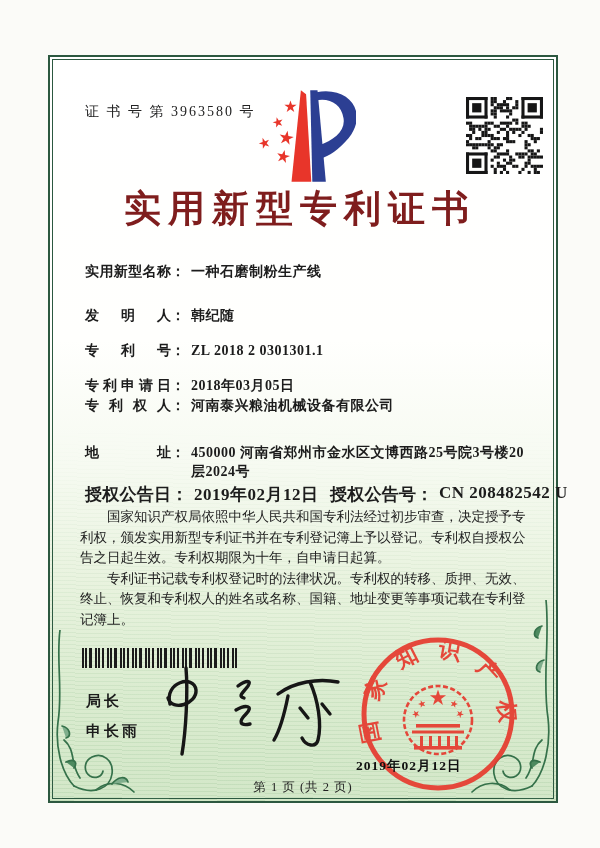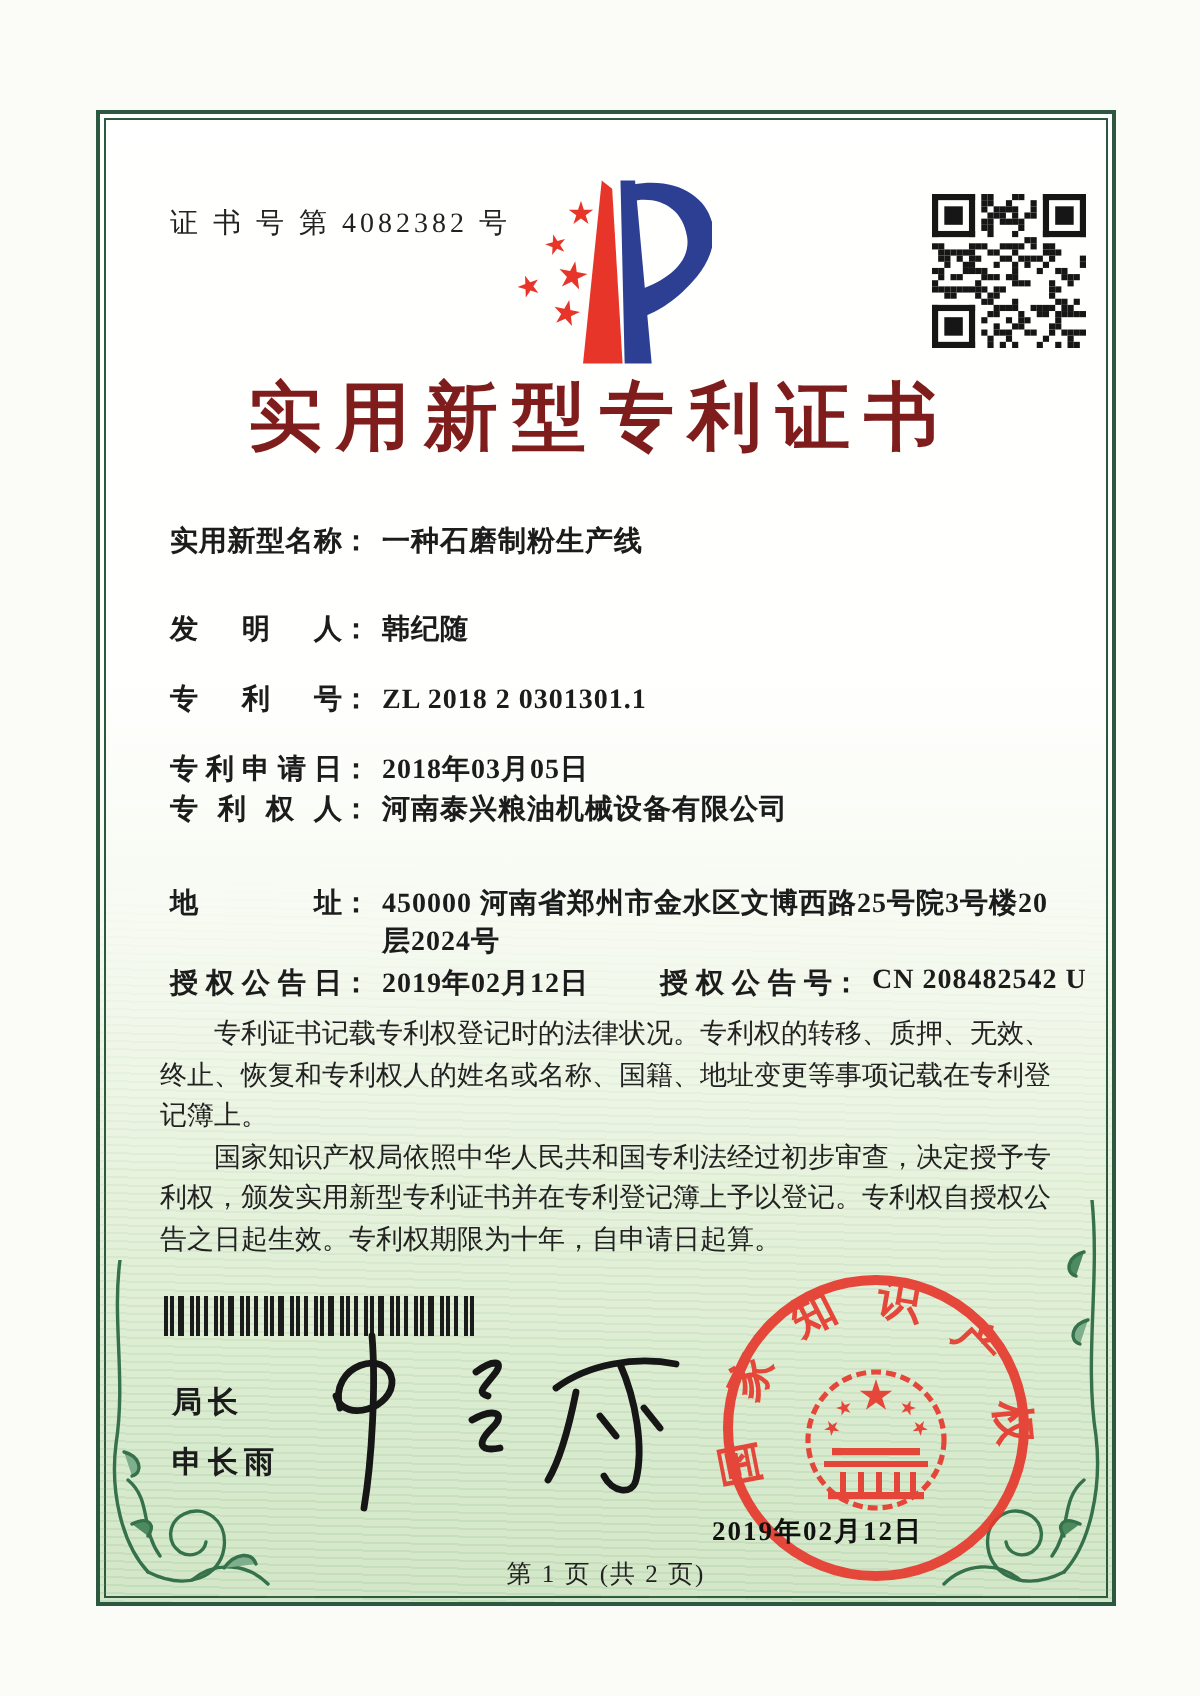--- a/index.html
+++ b/index.html
@@ -35,40 +35,40 @@
   .cert-no{left:85px;top:103px;font-size:14px;letter-spacing:2px;color:#222;}
   .title{
     left:0;top:184px;width:600px;text-align:center;
     font-size:37px;font-weight:bold;letter-spacing:7px;color:#7f1d1d;
   }
   .row{left:85px;display:flex;font-size:14px;font-weight:600;line-height:19px;}
   .flabel{width:86px;text-align:justify;text-align-last:justify;flex:none;}
   .fcolon{flex:none;margin-right:6px;}
   .fvalue{letter-spacing:0.5px;}
   .addr .fvalue{width:345px;}
-  .grant-label{font-size:14px;font-weight:600;display:flex;}
+  .grant-label{font-size:17px;font-weight:600;display:flex;}
   .paras{left:80px;top:507px;width:448px;font-size:13.5px;line-height:20.5px;color:#222;}
   .paras p{margin:0;text-indent:2em;font-weight:500;}
   .officer{left:86px;font-size:15px;font-weight:600;letter-spacing:3px;}
   .page-foot{left:0;top:779px;width:606px;text-align:center;font-size:12.5px;letter-spacing:1px;color:#222;}
   .back-note{left:0;top:818px;width:600px;text-align:center;font-size:13px;letter-spacing:2px;color:#333;margin-top:34px;}
   .seal-date{left:356px;top:757px;font-size:13.5px;font-weight:700;letter-spacing:1px;color:#111;z-index:6;}
   svg{display:block;}
 </style>
 </head>
 <body>
 
 <div class="abs scan-edge"></div>
 
 <div class="abs frame">
   <div class="frame-inner"></div>
   <div class="waves"></div>
 </div>
 
-<div class="abs cert-no">证 书 号 第 4082382 号</div>
+<div class="abs cert-no">证 书 号 第 3963580 号</div>
 
 <div class="abs" style="left:252px;top:86px;width:104px;height:102px;">
   <svg width="104" height="102" viewBox="0 0 100 98">
     <defs>
       <polygon id="st" points="0,-10 2.25,-3.09 9.51,-3.09 3.63,1.18 5.88,8.09 0,3.82 -5.88,8.09 -3.63,1.18 -9.51,-3.09 -2.25,-3.09"></polygon>
     </defs>
     <g fill="#e8352a">
       <use href="#st" transform="translate(37,20) scale(0.62)"></use>
       <use href="#st" transform="translate(25,35) scale(0.52) rotate(-15)"></use>
       <use href="#st" transform="translate(33,50) scale(0.72) rotate(10)"></use>
@@ -321,22 +321,22 @@
     <span class="fcolon">：</span>
   <span class="fvalue">2019年02月12日</span>
 </div>
 <div class="abs grant-label" style="left:330px;top:483px;">
   <span class="flabel">授权公告号</span>
     <span class="fcolon">：</span>
   <span class="fvalue">CN 208482542 U</span>
 </div>
 
 <div class="abs paras">
+  <p>国家知识产权局依照中华人民共和国专利法经过初步审查，决定授予专利权，颁发实用新型专利证书并在专利登记簿上予以登记。专利权自授权公告之日起生效。专利权期限为十年，自申请日起算。</p>
   <p>专利证书记载专利权登记时的法律状况。专利权的转移、质押、无效、终止、恢复和专利权人的姓名或名称、国籍、地址变更等事项记载在专利登记簿上。</p>
-  <p>国家知识产权局依照中华人民共和国专利法经过初步审查，决定授予专利权，颁发实用新型专利证书并在专利登记簿上予以登记。专利权自授权公告之日起生效。专利权期限为十年，自申请日起算。</p>
 </div>
 
 <div class="abs" style="left:82px;top:648px;">
   <svg id="bc" width="158" height="20" viewBox="0 0 158 20">
       <rect x="0" y="0" width="2" height="20" fill="#1b1b1b"></rect>
       <rect x="3" y="0" width="2" height="20" fill="#1b1b1b"></rect>
       <rect x="7" y="0" width="3" height="20" fill="#1b1b1b"></rect>
       <rect x="13" y="0" width="2" height="20" fill="#1b1b1b"></rect>
       <rect x="16" y="0" width="2" height="20" fill="#1b1b1b"></rect>
       <rect x="20" y="0" width="2" height="20" fill="#1b1b1b"></rect>

